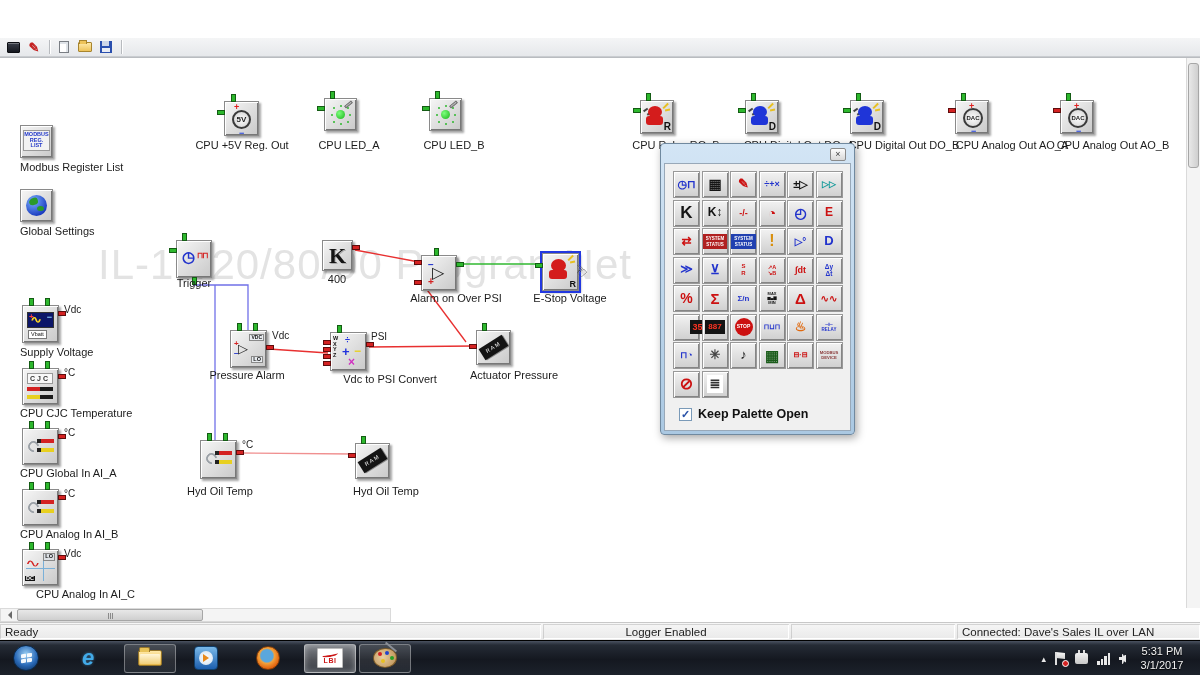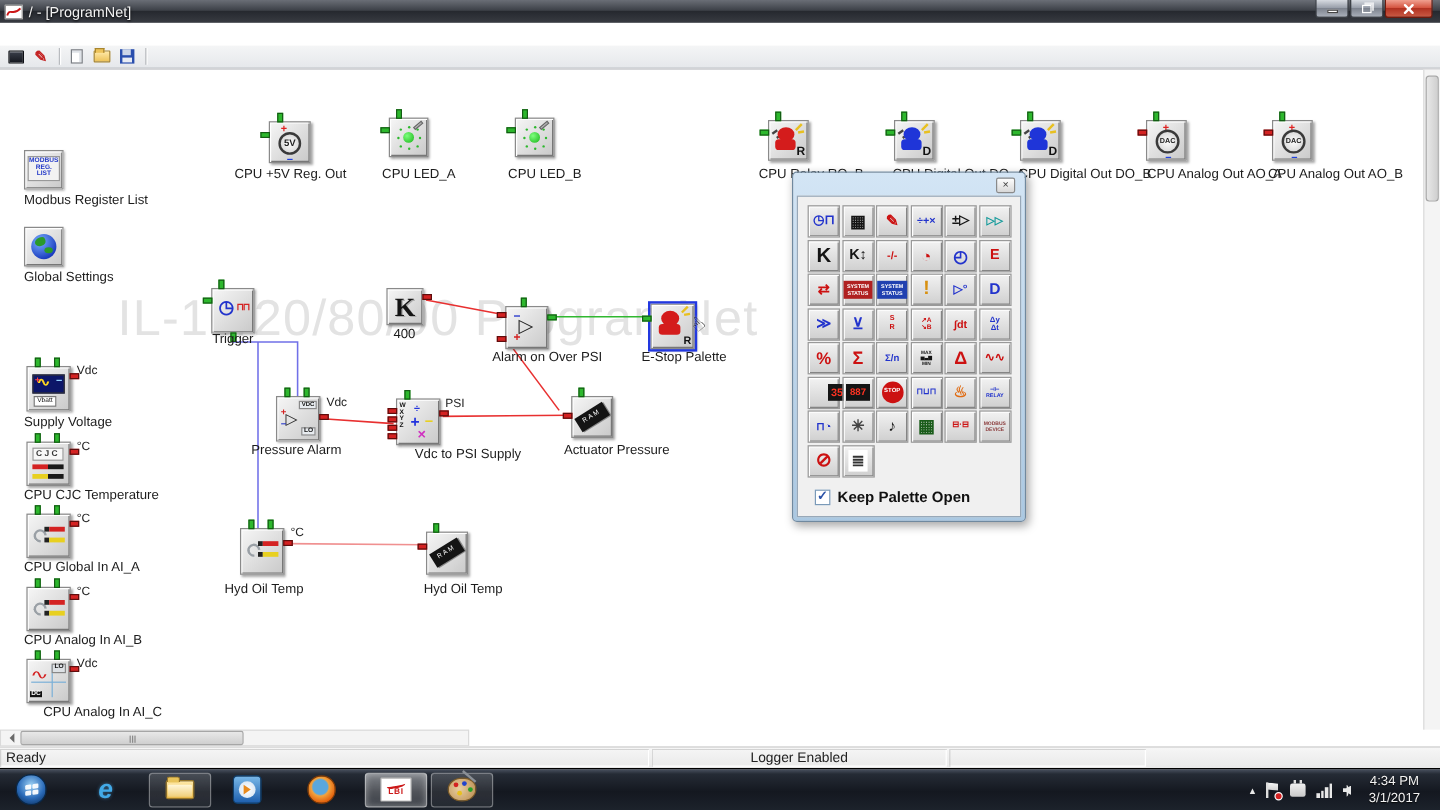--- a/index.html
+++ b/index.html
@@ -186,39 +186,20 @@
   .tr-bars i{width:2.5px;background:#e8e8e8;display:block}
   .tr-vol{width:7px;height:8px;background:#e8e8e8;clip-path:polygon(0 30%,40% 30%,100% 0,100% 100%,40% 70%,0 70%)}
   .tr-vol2{width:4px;height:10px;border-right:2px solid #e8e8e8;border-radius:0 50% 50% 0;margin-left:-6px}
   .clock{position:absolute;right:6px;top:3px;width:64px;text-align:center;color:#f2f2f2;font-size:11px;line-height:14px;text-shadow:0 1px 1px #000}
 </style>
 </head>
 <body>
 
 <div id="app">
 
-  <div class="titlebar">
-    <span class="appicon">
-        <svg width="13" height="10">
-          <path d="M1 8 C3 1 6 9 12 2" stroke="#cc1818" stroke-width="1.6" fill="none"></path>
-        </svg>
-      </span>
-    <span class="wtitle">/ - [ProgramNet]</span>
-    <div class="wbtns">
-      <div class="wbtn">
-          <span class="glyph-min"></span>
-        </div>
-      <div class="wbtn">
-          <span class="glyph-rest"></span>
-        </div>
-      <div class="wbtn close">
-          <span class="glyph-x"></span>
-        </div>
-    </div>
-  </div>
 
 
   <div class="toolbar" id="toolbar">
       <span class="tbtn">
         <i class="ic-dl" style="font-style: normal;"></i>
       </span>
       <span class="tbtn">
         <i class="ic-pen" style="font-style: normal;">✎</i>
       </span>
       <span class="tsep"></span>
@@ -423,21 +404,21 @@
       <div class="blabel center" style="left: 371px; top: 234px;">Alarm on Over PSI</div>
       <div class="block k-estop selected" style="left: 542px; top: 195px; width: 37px; height: 38px;">
         <span class="port l g" style="top: 9px;"></span>
         <span class="es-b1"></span>
         <span class="es-b2"></span>
         <span class="es-sp1"></span>
         <span class="es-sp2"></span>
         <span class="es-letter" style="white-space: pre-line;">R</span>
         <span class="es-hand" style="white-space: pre-line;">☜</span>
       </div>
-      <div class="blabel center" style="left: 485px; top: 234px;">E-Stop Palette</div>
+      <div class="blabel center" style="left: 485px; top: 234px;">E-Stop Voltage</div>
       <div class="block k-xdcr" style="left: 230px; top: 272px; width: 37px; height: 38px;">
         <span class="port t g" style="left: 6px;"></span>
         <span class="port t g" style="left: 22px;"></span>
         <span class="port r r2" style="top: 14px;"></span>
         <span class="xd-t1" style="white-space: pre-line;">VDC</span>
         <span class="xd-tri" style="white-space: pre-line;">▷</span>
         <span class="xd-plus" style="white-space: pre-line;">+</span>
         <span class="xd-minus" style="white-space: pre-line;">−</span>
         <span class="xd-t2" style="white-space: pre-line;">LO</span>
       </div>
@@ -452,21 +433,21 @@
         <span class="port r r2" style="top: 9px;"></span>
         <span class="mw-l" style="white-space: pre-line;">W
 X
 Y
 Z</span>
         <span class="mw-o1" style="white-space: pre-line;">÷</span>
         <span class="mw-o2" style="white-space: pre-line;">+</span>
         <span class="mw-o3" style="white-space: pre-line;">−</span>
         <span class="mw-o4" style="white-space: pre-line;">×</span>
       </div>
-      <div class="blabel center" style="left: 305px; top: 315px;">Vdc to PSI Supply</div>
+      <div class="blabel center" style="left: 305px; top: 315px;">Vdc to PSI Convert</div>
       <div class="plabel" style="left: 371px; top: 273px;">PSI</div>
       <div class="block k-chip" style="left: 476px; top: 272px; width: 35px; height: 35px;">
         <span class="port t g" style="left: 5px;"></span>
         <span class="port l r2" style="top: 13px;"></span>
         <span class="ch-rect" style="white-space: pre-line;">RAM</span>
       </div>
       <div class="blabel center" style="left: 429px; top: 311px;">Actuator Pressure</div>
       <div class="block k-probe" style="left: 200px; top: 382px; width: 37px; height: 39px;">
         <span class="port t g" style="left: 6px;"></span>
         <span class="port t g" style="left: 22px;"></span>
@@ -637,20 +618,21 @@
         <span class="cbox">✓</span>
         <span class="clabel">Keep Palette Open</span>
       </div>
     </div>
   </div>
 
   <div class="statusbar">
     <div class="spanel sp-center">Logger Enabled</div>
     <div class="spanel sp-ready">Ready</div>
     <div class="spanel sp-blank"></div>
+    <div class="spanel sp-conn">Connected: Dave's Sales IL over LAN</div>
   </div>
 
   <div class="taskbar" id="taskbar">
     <div class="tb-item tb-plain" style="margin-left: 6px;">
         <span class="orb"></span>
       </div>
       <div class="tb-item tb-plain" style="margin-left: 22px;">
         <span class="ie-e">e</span>
       </div>
       <div class="tb-item tb-open" style="margin-left: 16px;">
@@ -684,18 +666,18 @@
           <i style="height: 6px;"></i>
           <i style="height: 9px;"></i>
           <i style="height: 12px;"></i>
         </span>
         <span style="display: flex; align-items: center;">
           <i class="tr-vol"></i>
           <i class="tr-vol2"></i>
         </span>
       </div>
     <div class="clock">
-      <div>4:34 PM</div>
+      <div>5:31 PM</div>
       <div>3/1/2017</div>
     </div>
   </div>
 
 </div>
 
 </body></html>

